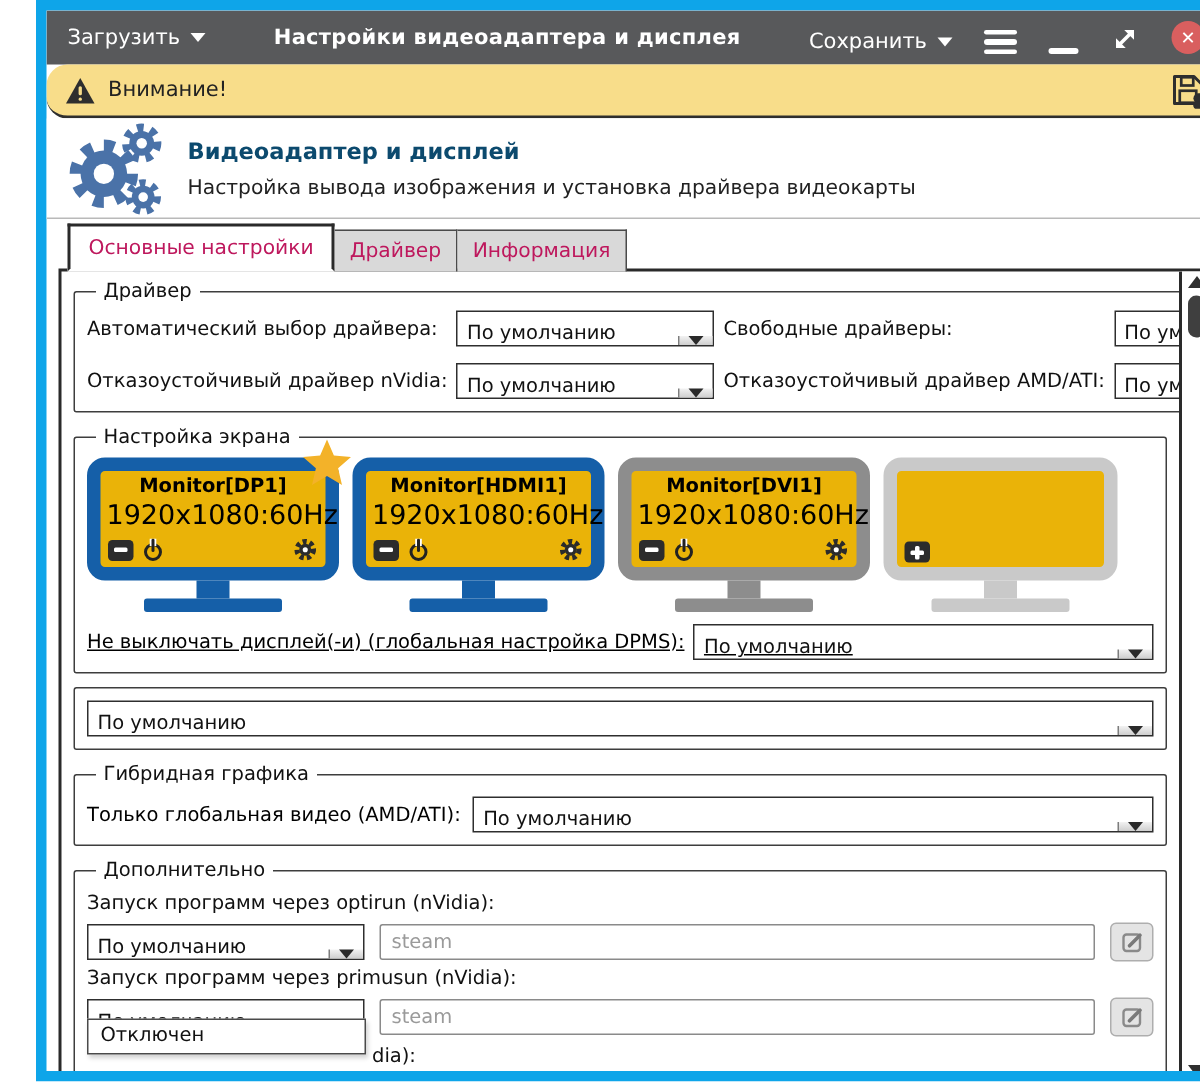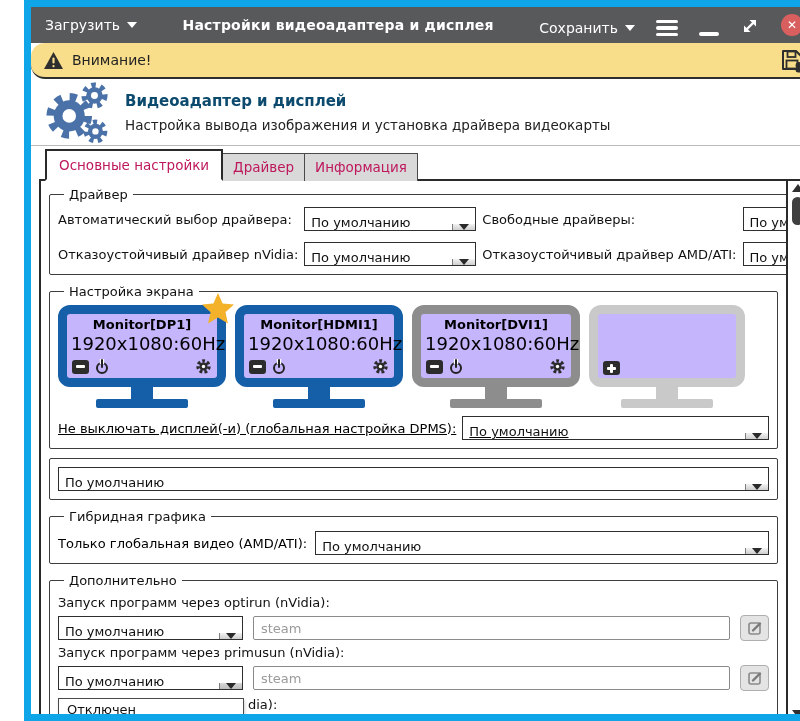--- a/index.html
+++ b/index.html
@@ -46,21 +46,21 @@
   .sel .arr i { width:0; height:0; border-left:5px solid transparent; border-right:5px solid transparent; border-top:6px solid #2a2a2a; }
   .sel.open .arr { background:linear-gradient(#d8d8d8,#bdbdbd); }
 
   
   .drv-grid { display:grid; grid-template-columns:max-content 172px 1fr 134px; gap:11px 6px; align-items:center; font-size:13px; margin-top:2px; }
   .lbl-r { text-align:left; white-space:nowrap; color:#111; }
 
   
   .mon-row { display:flex; gap:9px; margin-top:3px; }
   .mon { width:168px; position:relative; }
-  .mon .scr { border:9px solid var(--c); border-radius:12px; background:#c4b5fd; height:82px; position:relative; padding:3px 4px 0; }
+  .mon .scr { border:9px solid var(--c); border-radius:12px; background:#eab308; height:82px; position:relative; padding:3px 4px 0; }
   .mon .name { font-size:13px; font-weight:bold; text-align:center; white-space:nowrap; }
   .mon .mode { font-size:18px; white-space:nowrap; margin-top:1px; }
   .mon .icons { position:absolute; left:5px; right:5px; bottom:3px; display:flex; align-items:center; gap:5px; }
   .sq-btn { width:17px; height:14px; background:#2c2c2c; border-radius:3px; position:relative; flex:0 0 auto; }
   .sq-btn::before { content:""; position:absolute; left:4px; right:4px; top:5.5px; height:3px; background:#fff; border-radius:1px; }
   .sq-btn.plus::after { content:""; position:absolute; top:2.5px; bottom:2.5px; left:7px; width:3px; background:#fff; border-radius:1px; }
   .push-right { margin-left:auto; }
   .mon .stand { width:22px; height:12px; background:var(--c); margin:0 auto; }
   .mon .base { width:92px; height:9px; background:var(--c); border-radius:2px; margin:0 auto; }
   .mon.blue { --c:#155fa8; }
@@ -75,21 +75,21 @@
   .inline-row .sel { flex:1; }
   .full-sel { margin-top:5px; }
 
   
   .x-label { font-size:13px; margin:4px 0 5px; color:#111; }
   .x-row { display:flex; align-items:center; gap:10px; height:26px; margin-bottom:4px; }
   .x-row .sel { width:185px; flex:0 0 auto; }
   .x-row input { flex:1; height:24px; border:1px solid #8a8a8a; border-radius:2px; font-size:13px; padding:0 7px; color:#222; font-family:inherit; min-width:0; }
   .x-row input::placeholder { color:#9a9a9a; }
   .edit-btn { width:29px; height:26px; background:#e4e4e4; border:1px solid #aeaeae; border-radius:4px; display:flex; align-items:center; justify-content:center; flex:0 0 auto; }
-  .popup { position:absolute; left:8px; top:110px; width:186px; background:#fff; border:1px solid #4a4a4a; z-index:6; box-shadow:1px 2px 3px rgba(0,0,0,.18); }
+  .popup { position:absolute; left:8px; top:91px; width:186px; background:#fff; border:1px solid #4a4a4a; z-index:6; box-shadow:1px 2px 3px rgba(0,0,0,.18); }
   .popup .opt { font-size:13px; padding:3px 8px 4px; color:#111; white-space:nowrap; }
   .x-label.fragment { margin-left:190px; margin-top:6px; }
 
   
   .vscroll { width:21px; border-left:2px solid #2a2a2a; display:flex; flex-direction:column; align-items:center; padding:3px 0; background:#fff; }
   .sb-arrow { width:0; height:0; border-left:6px solid transparent; border-right:6px solid transparent; flex:0 0 auto; }
   .sb-up { border-bottom:8px solid #2f2f2f; }
   .sb-down { border-top:8px solid #2f2f2f; }
   .sb-thumb { width:11px; height:28px; background:#3f3f3f; border-radius:6px; margin-top:5px; }
   .sb-space { flex:1; }

